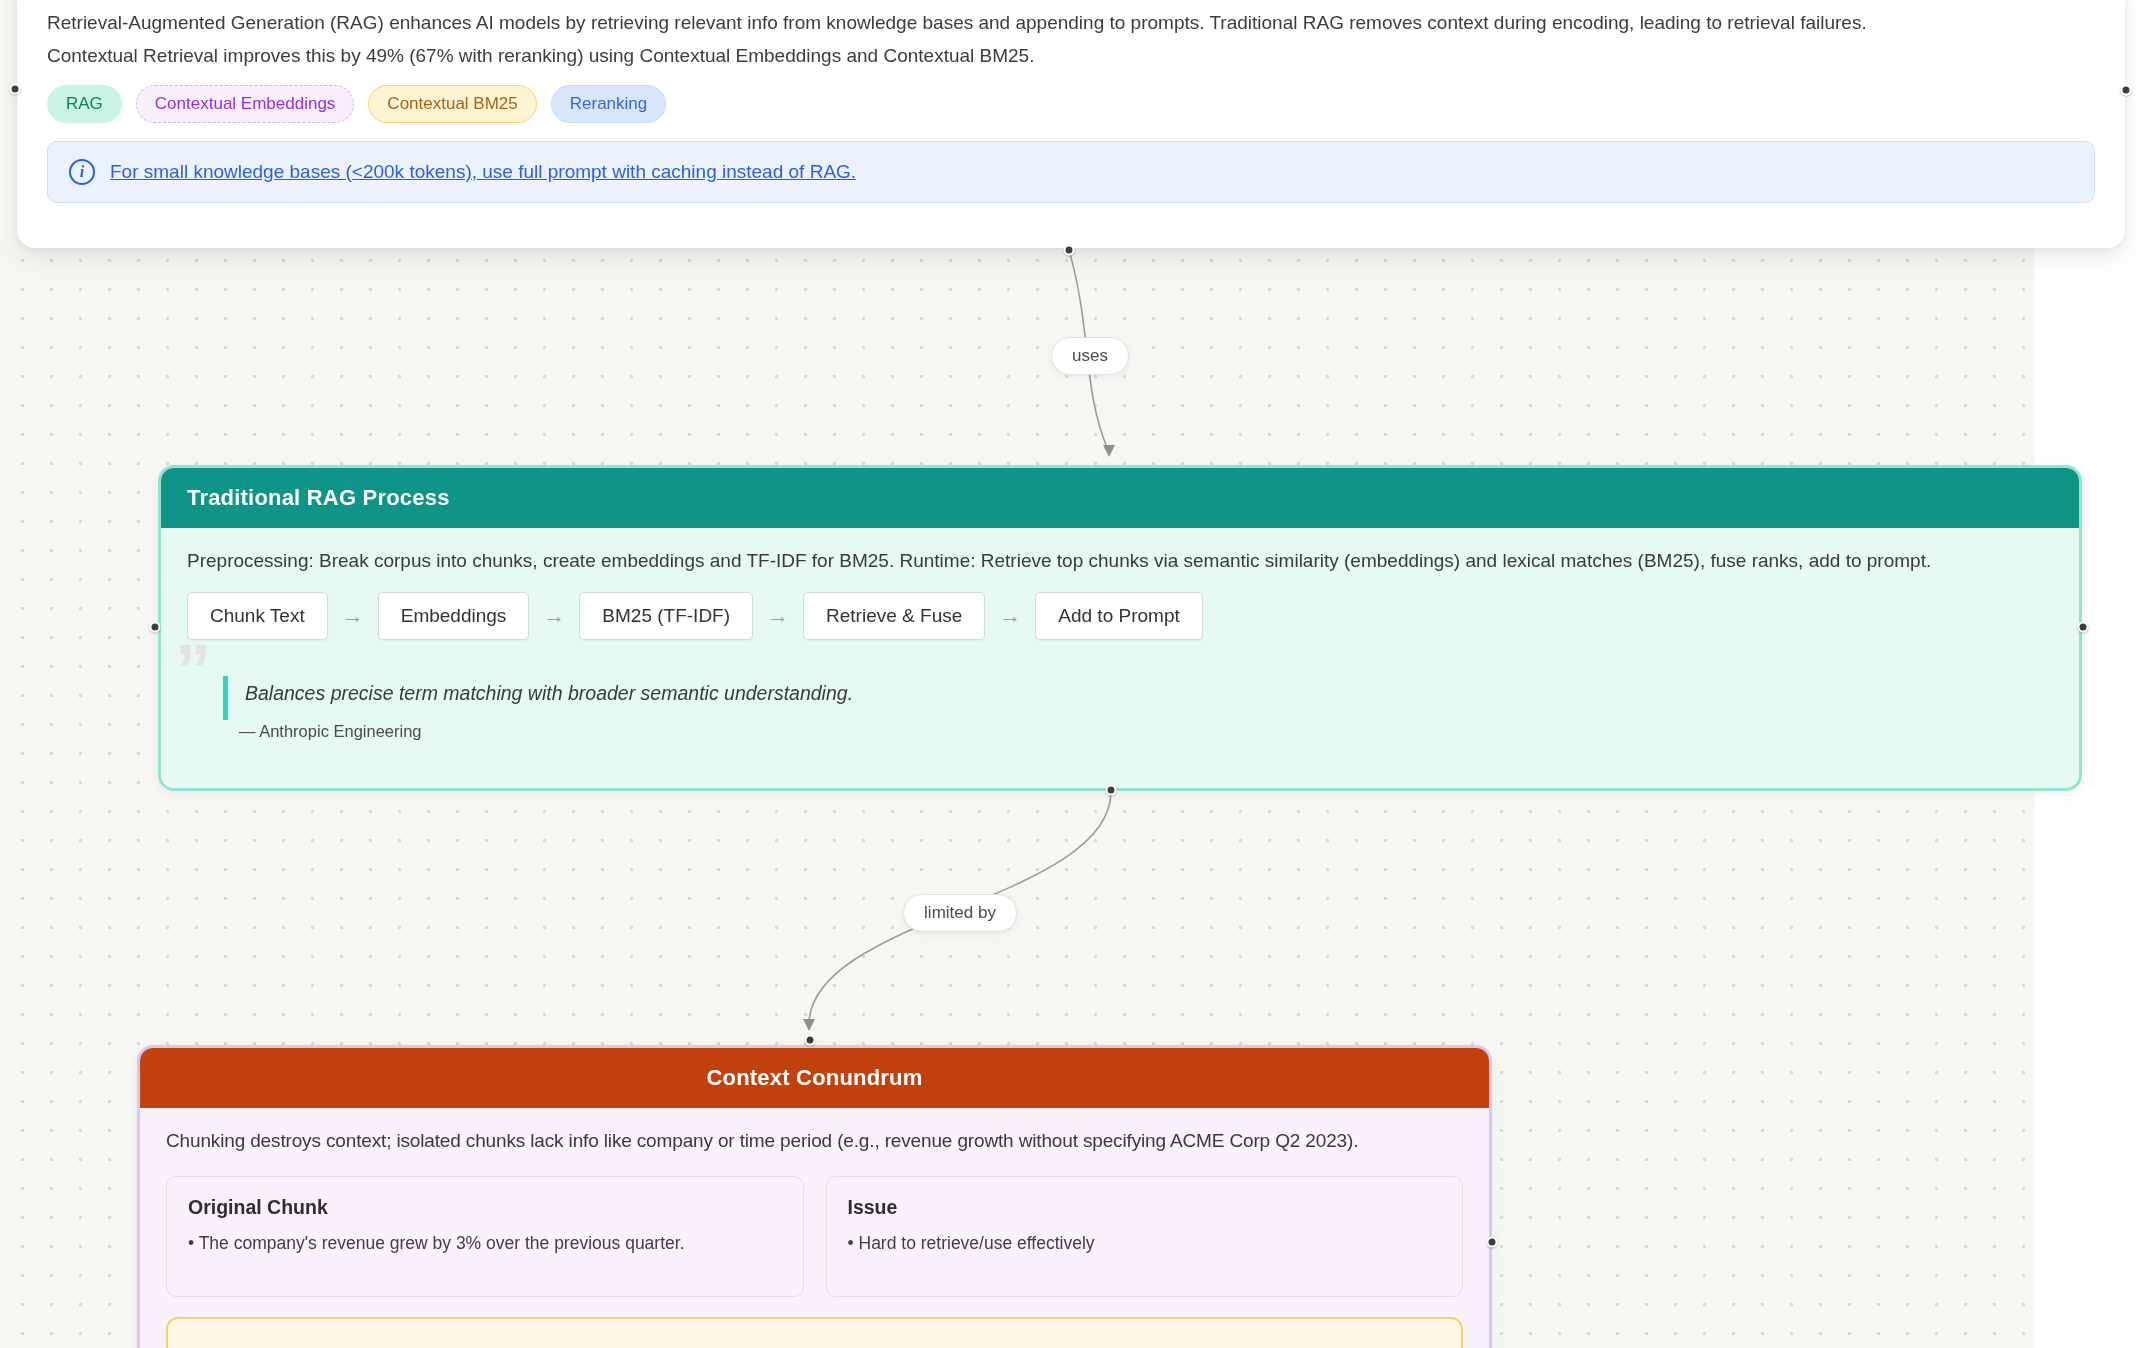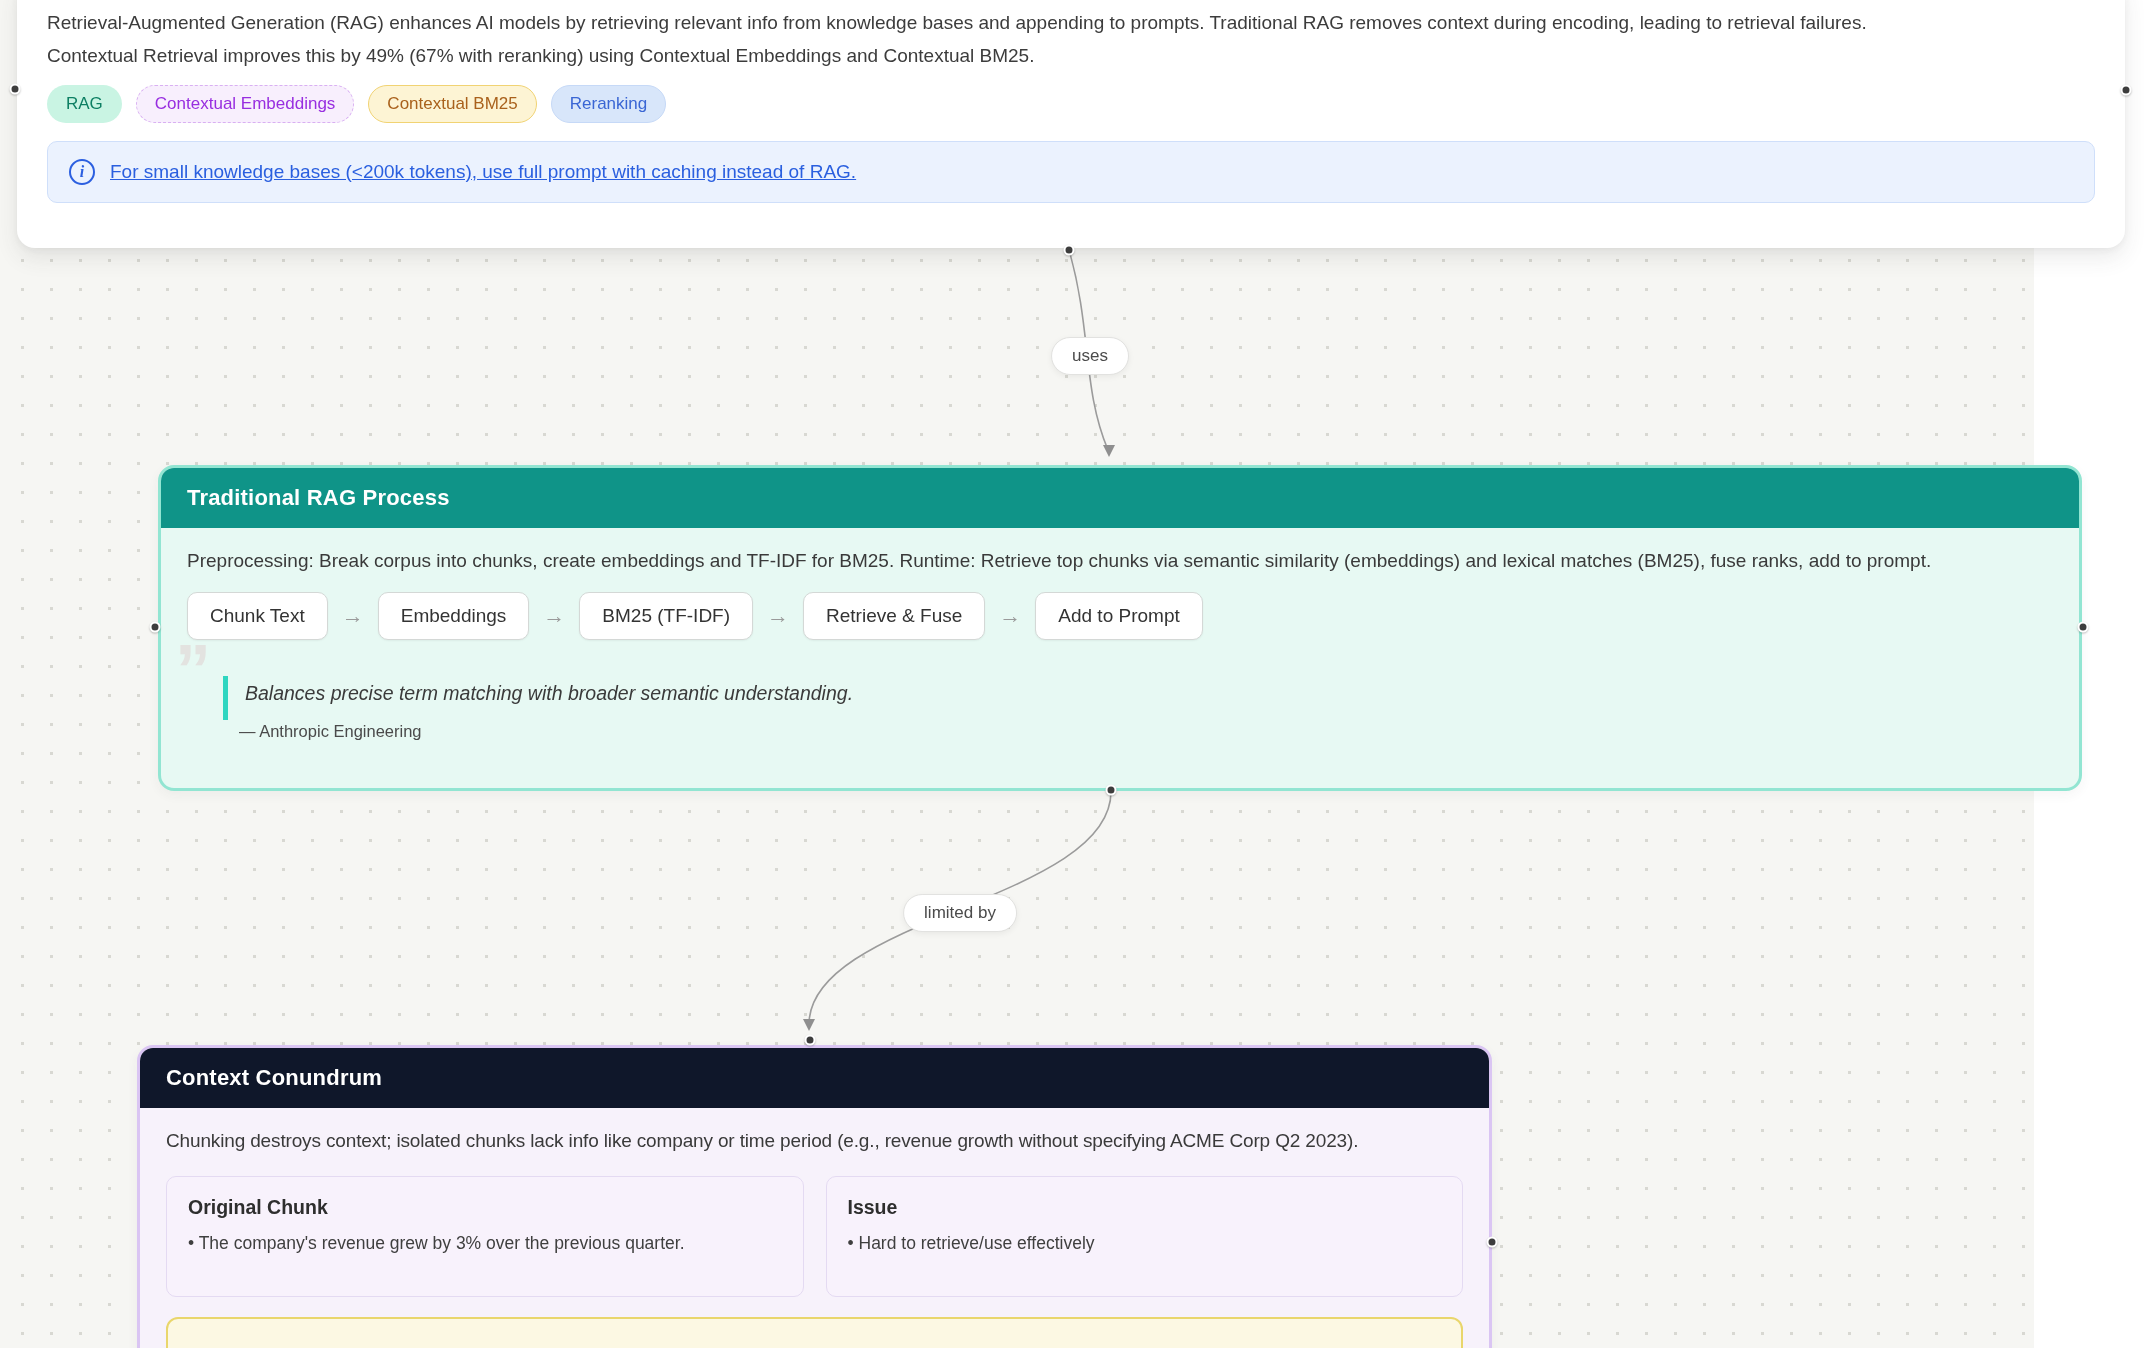--- a/index.html
+++ b/index.html
@@ -77,40 +77,40 @@
   .body-text { font-size:19px; color:#3a3a3a; white-space:nowrap; }
 
   .traditional-card {
     left:158px; top:465px; width:1924px; height:326px;
     background:#e7f9f3; border:3px solid #92e5d2;
   }
   .traditional-card .card-header { background:#0f9488; border-radius:11px 11px 0 0; }
 
   .flow-row { display:flex; align-items:center; gap:14px; margin-top:20px; }
   .flow-chip {
-    background:#ffffff; border:1.5px solid #d4d8d6; border-radius:10px;
+    background:#ffffff; border:1.5px solid #d4d8d6; border-radius:5px;
     padding:12px 22px; font-size:19px; color:#333333; white-space:nowrap;
     box-shadow:0 1px 2px rgba(0,0,0,0.05);
   }
   .flow-arrow { font-size:22px; color:#9a9a9a; line-height:1; }
 
   .quote-block { position:relative; margin-top:28px; padding-left:58px; }
   .quote-mark {
     position:absolute; left:-12px; top:-34px; font-size:72px; line-height:1;
     color:#e3e3e0; font-weight:700; letter-spacing:-4px; user-select:none;
   }
   .quote-bar { position:absolute; left:36px; top:8px; width:5px; height:44px; background:#2fd6c0; }
   .quote-text { font-style:italic; font-size:19.5px; color:#3a3a3a; padding-top:14px; white-space:nowrap; }
   .quote-attr { margin-top:17px; font-size:16.5px; color:#4a4a4a; margin-left:-6px; white-space:nowrap; }
 
   .conundrum-card {
     left:137px; top:1045px; width:1355px; height:440px;
     background:#f7f2fb; border:3px solid #dac5f3;
   }
-  .conundrum-card .card-header { background:#0f172a; border-radius:11px 11px 0 0; }
+  .conundrum-card .card-header { background:#c2410c; border-radius:11px 11px 0 0;justify-content:center; }
   .conundrum-card .body-text { letter-spacing:-0.15px; }
 
   .subcards-row { display:flex; gap:22px; margin-top:24px; }
   .subcard {
     flex:1; background:#f8f2fc; border:1.5px solid #e4daf2; border-radius:10px;
     padding:19px 21px; min-height:121px;
   }
   .subcard-heading { font-size:19.5px; font-weight:700; color:#2e2e2e; }
   .subcard-bullets { margin-top:14px; display:flex; flex-direction:column; gap:10px; }
   .bullet-item { font-size:17.5px; color:#3f3f3f; white-space:nowrap; }

